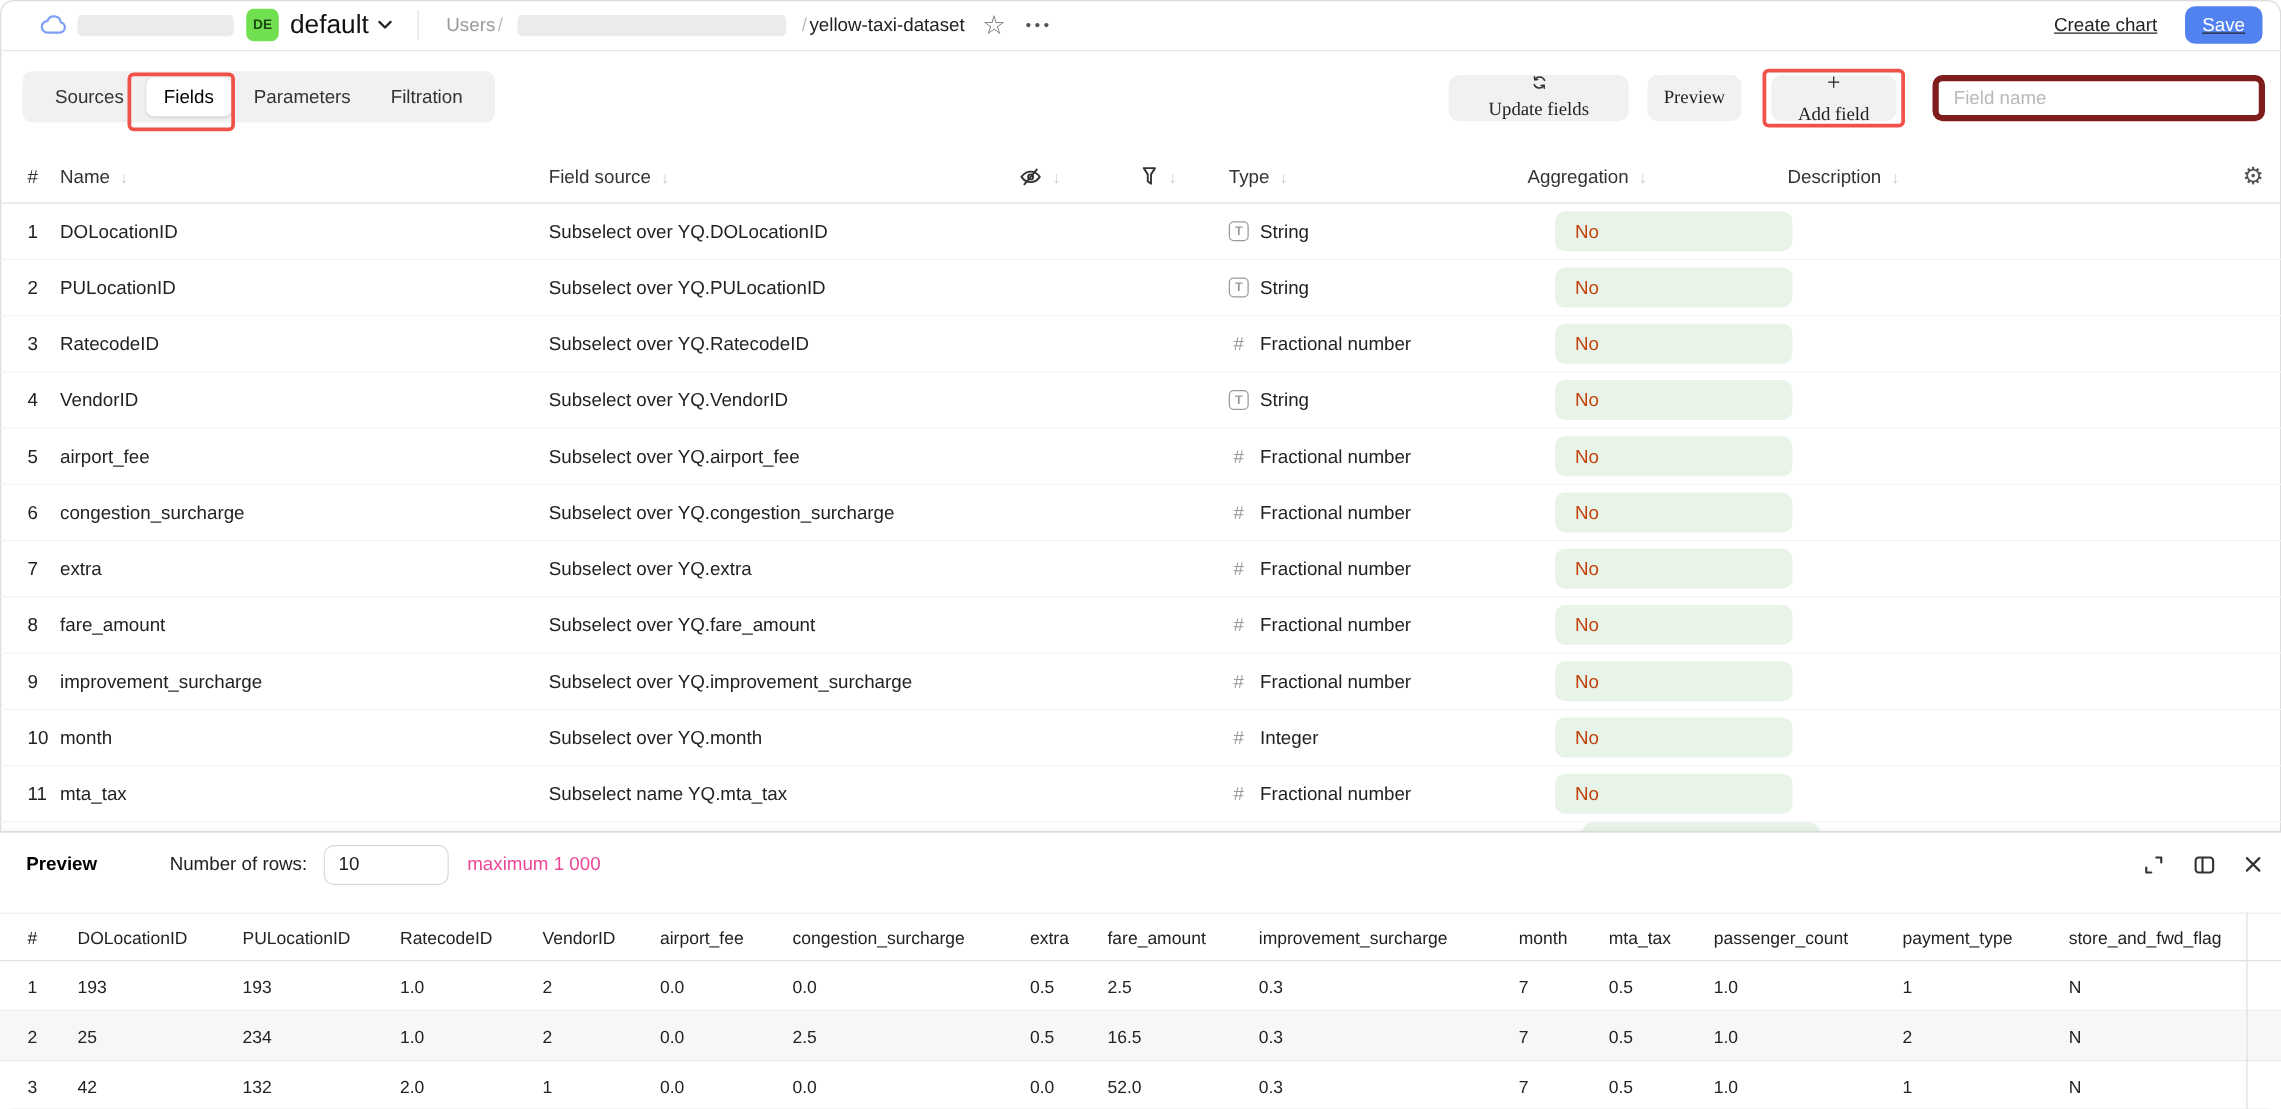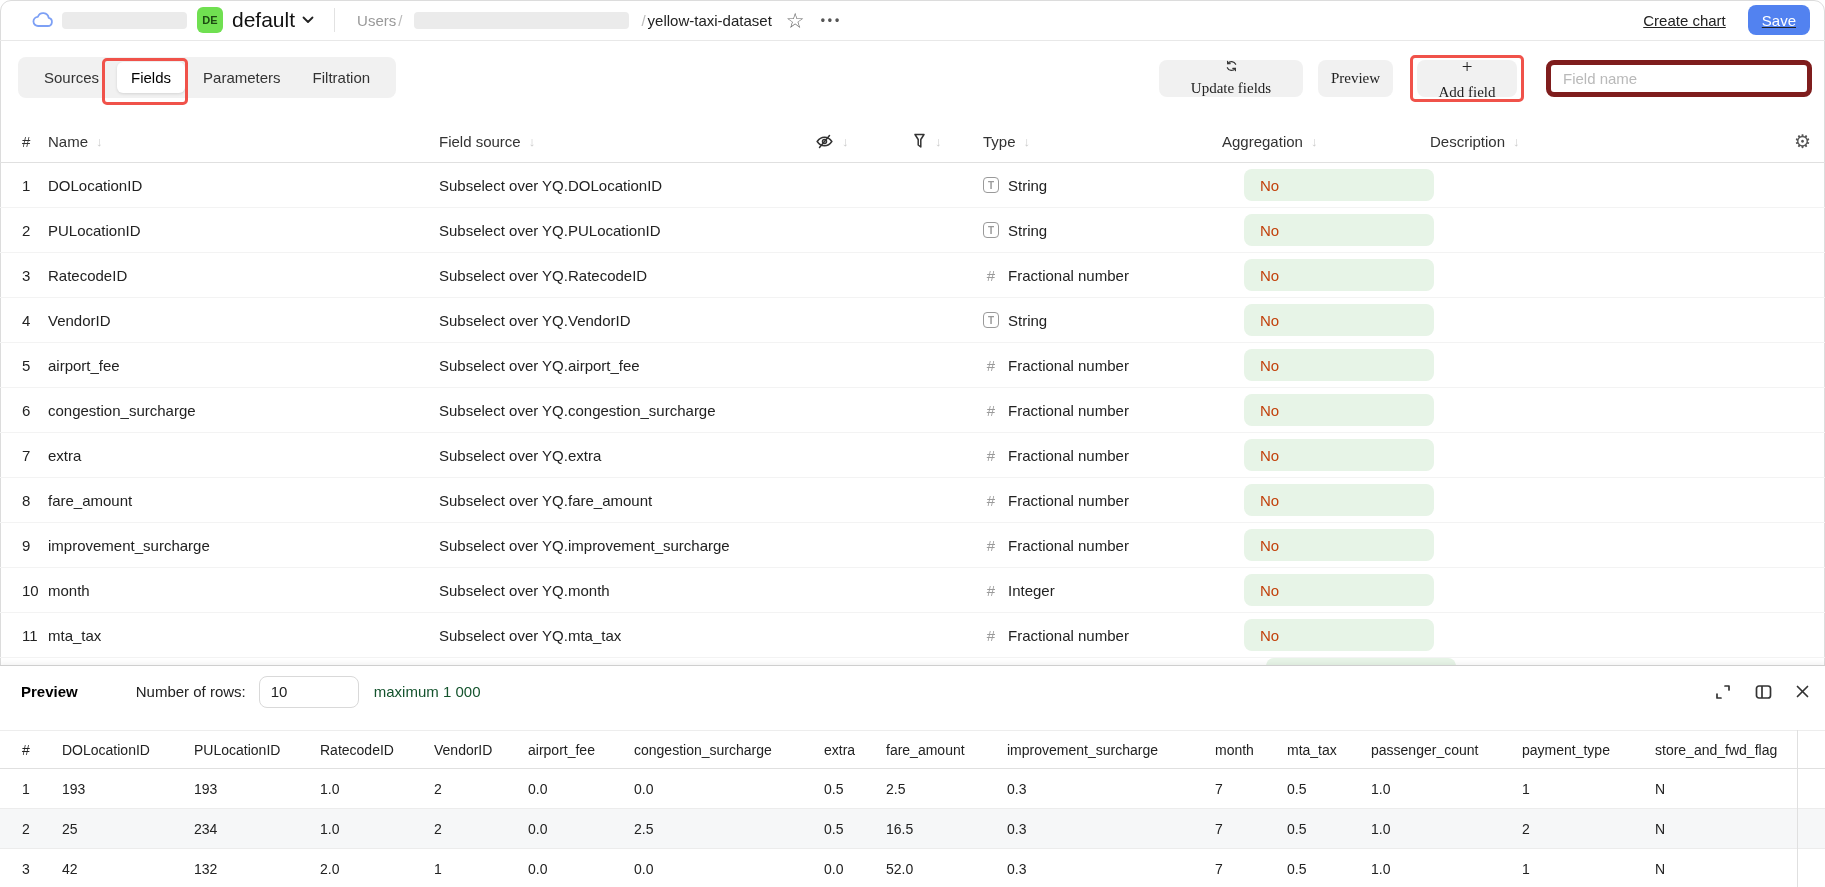--- a/index.html
+++ b/index.html
@@ -74,21 +74,21 @@
   .gear { font-size:19px; color:#555; cursor:pointer; line-height:1; }
 
   
   .preview { position:absolute; left:0; top:665px; width:1825px; height:222px; background:#fff;
     border-top:1px solid #cfcfcf; box-shadow:0 -2px 5px rgba(0,0,0,.05); }
   .pbar { position:absolute; left:0; top:0; width:1825px; height:51px; display:flex; align-items:center; }
   .ptitle { font-weight:bold; color:#000; margin-left:21px; }
   .prows-label { margin-left:58px; color:#222; }
   .rows-input { margin-left:13px; width:100px; height:32px; border:1px solid #d9d9d9; border-radius:8px;
     padding:0 11px; font-size:15px; font-family:inherit; color:#222; }
-  .pmax { margin-left:15px; color:#14532d; }
+  .pmax { margin-left:15px; color:#ec4899; }
   .pbar-icons { margin-left:auto; display:flex; align-items:center; gap:22px; padding-right:15px; }
   .pbar-icons .ibtn { cursor:pointer; display:flex; align-items:center; }
   .pgrid { display:grid;
     grid-template-columns:40px 132px 126px 114px 94px 106px 190px 62px 121px 208px 72px 84px 151px 133px 142px 1fr;
     padding-left:22px; align-items:center; }
   .phead { position:absolute; left:0; top:64px; width:1825px; height:39px;
     border-top:1px solid #ededed; border-bottom:1px solid #e0e0e0; font-size:14px; }
   .phead .phc { color:#222; font-weight:500; white-space:nowrap; }
   .pbody { position:absolute; left:0; top:103px; width:1825px; height:119px; overflow:hidden; font-size:14px; }
   .prow { height:40px; border-bottom:1px solid #ececec; }
@@ -339,21 +339,21 @@
           <span class="t-num">#</span>
           <span>Integer</span>
         </div>
         <div class="c"><span class="pill">No</span></div>
         <div class="c"></div>
         <div class="c"></div>
       </div>
       <div class="frow fgrid">
         <div class="c">11</div>
         <div class="c">mta_tax</div>
-        <div class="c">Subselect over YQ.mta_tax</div>
+        <div class="c">Subselect name YQ.mta_tax</div>
         <div class="c"></div>
         <div class="c"></div>
         <div class="typecell">
           <span class="t-num">#</span>
           <span>Fractional number</span>
         </div>
         <div class="c"><span class="pill">No</span></div>
         <div class="c"></div>
         <div class="c"></div>
       </div>

